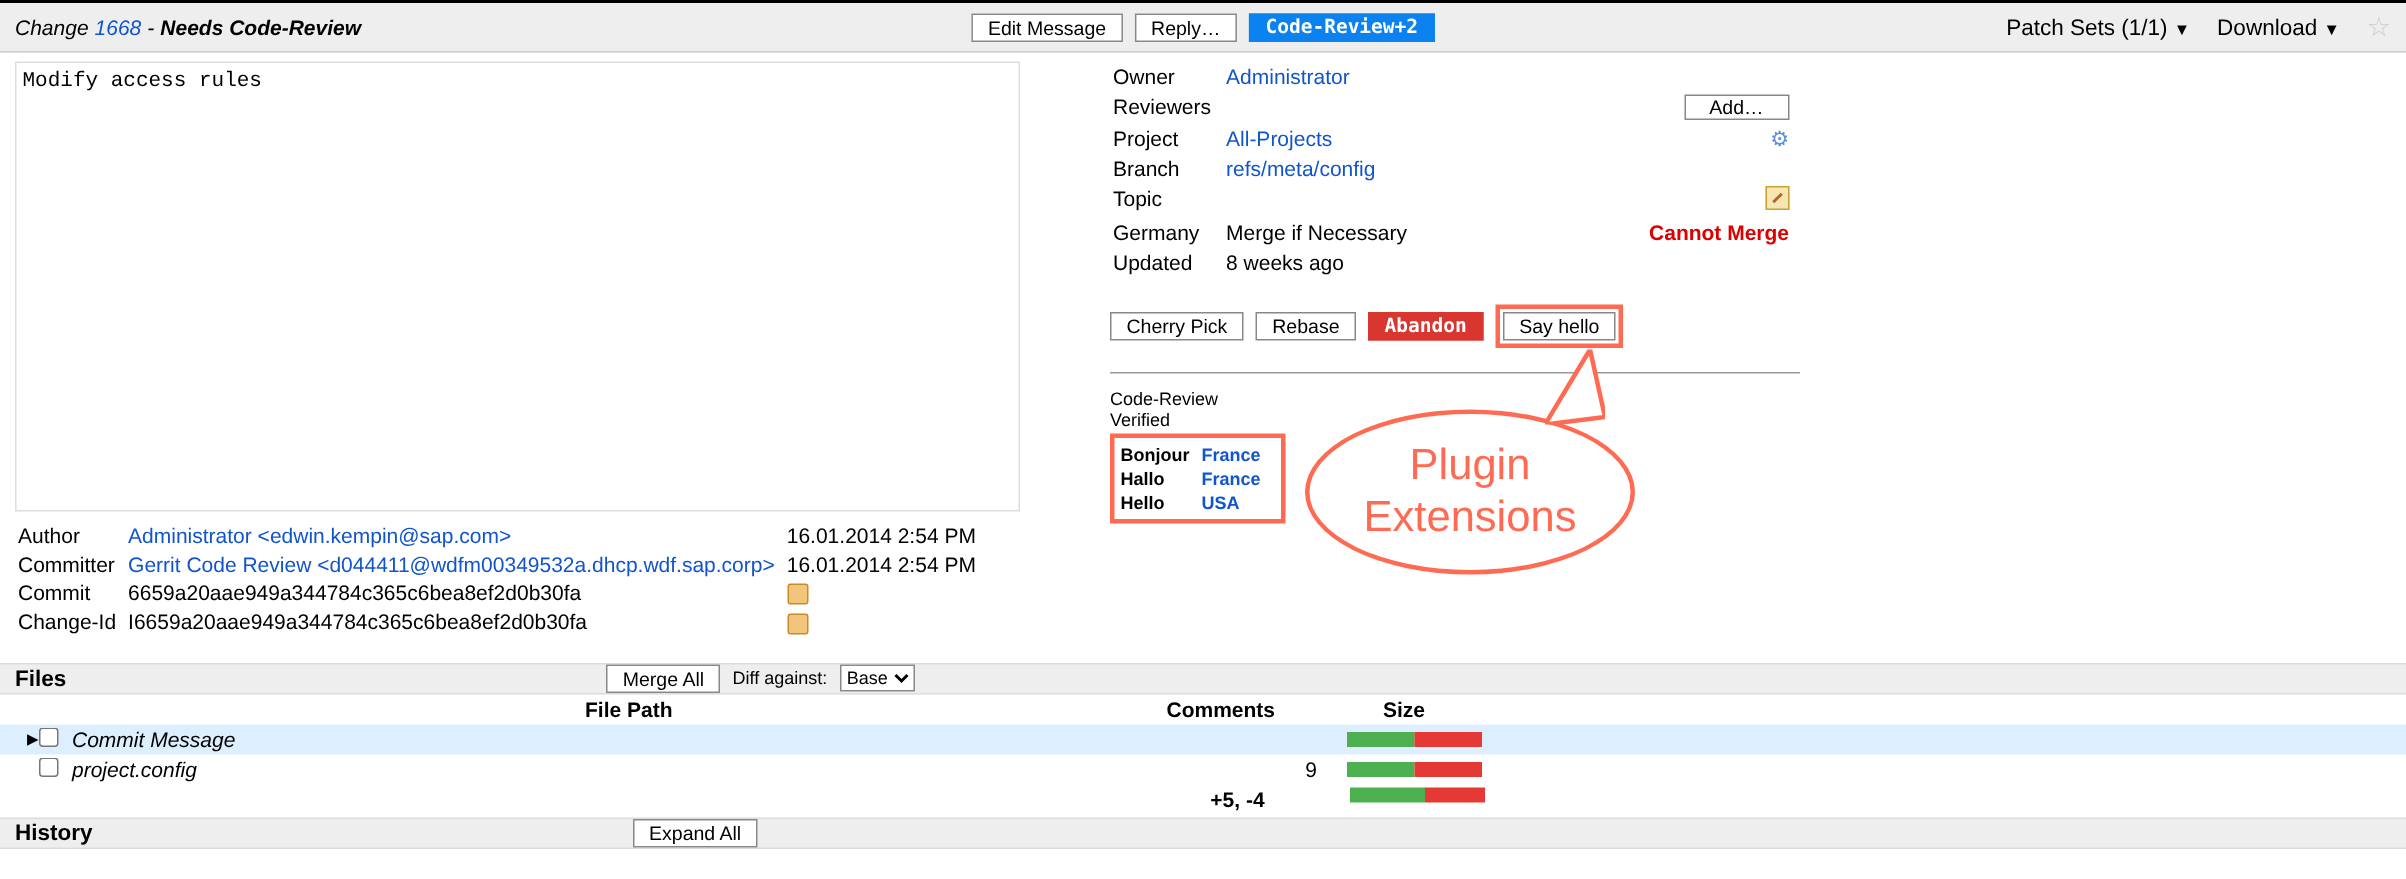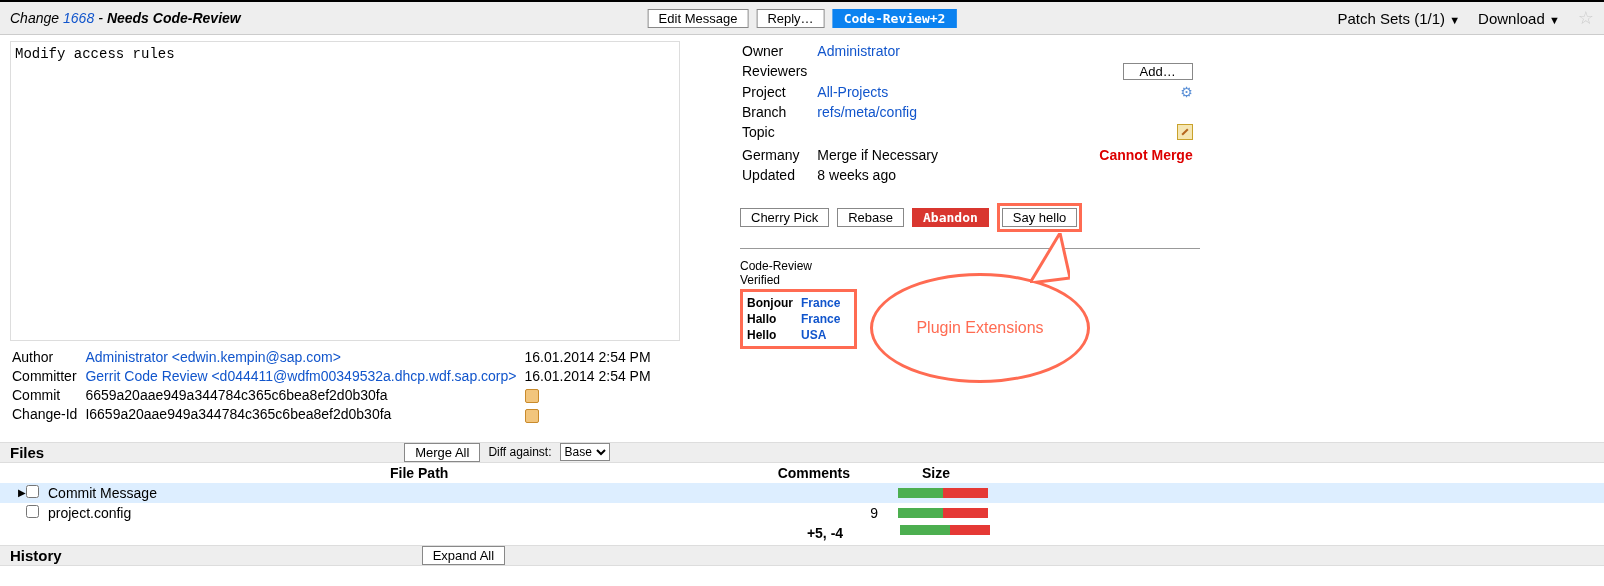--- a/index.html
+++ b/index.html
@@ -33,41 +33,41 @@
 
 .action-row { margin-top: 10px; padding-top: 6px; display: flex; gap: 8px; align-items: center; }
 .highlight-box { border: 3px solid #ff6b52; padding: 2px; display: inline-block; }
 
 hr.sep { margin: 16px 0 10px 0; border: none; border-top: 1px solid #999; width: 460px; }
 
 .labels-section { font-size: 12px; }
 .greet-table td { padding: 0 6px 0 0; font-weight: bold; }
 
 .annotation-wrap { position: absolute; left: 870px; top: 238px; pointer-events: none; }
-.annotation-bubble { border: 3px solid #ff6b52; border-radius: 50%; width: 220px; height: 110px; display: flex; align-items: center; justify-content: center; color: #ff6b52; font-size: 16px; line-height: 1.2; text-align: center; background: #fff; }
+.annotation-bubble { border: 3px solid #ff6b52; border-radius: 50%; width: 220px; height: 110px; display: flex; align-items: center; justify-content: center; color: #ff6b52; font-size: 29px; line-height: 1.2; text-align: center; background: #fff; }
 .annotation-tail { position: absolute; top: -40px; left: 160px; width: 40px; height: 50px; }
 
 .greet-box { border: 3px solid #ff6b52; padding: 2px 6px 2px 2px; display: inline-block; margin-top: 2px; }
 
 .cannot-merge { color: #d00; font-weight: bold; }
 
 .section-bar { background: #eee; padding: 0 10px; display: flex; align-items: center; font-weight: bold; font-size: 15px; clear: both; border-bottom: 1px solid #ddd; border-top: 1px solid #ddd; }
 .section-bar .controls { font-weight: normal; display: flex; gap: 8px; align-items: center; margin-left: 360px; }
 .diff-label { font-size: 12px; }
 
 .file-header { display: flex; padding: 2px 10px; font-weight: bold; }
 .file-header .fp { margin-left: 380px; width: 370px; }
 .file-header .cm { width: 90px; text-align: right; }
 .file-header .sz { width: 80px; text-align: right; margin-left: 20px; }
 
 .file-row { display: flex; align-items: center; padding: 2px 10px 2px 18px; }
 .file-row.hl { background: #def; }
 .file-row .tri { width: 8px; font-size: 10px; }
 .file-row .chk { width: 22px; }
-.file-row .name { flex: 0 0 720px; }
+.file-row .name { flex: 0 0 720px; font-style: italic; }
 .file-row .comments { width: 110px; text-align: right; }
 .file-row .sizebar { width: 90px; margin-left: 20px; height: 10px; display: flex; }
 .sizebar .add { background: #4caf50; height: 100%; }
 .sizebar .del { background: #e53935; height: 100%; }
 .totals { display: flex; padding: 2px 10px 4px 18px; }
 .totals .sp { flex: 0 0 752px; }
 .totals .txt { width: 110px; text-align: center; font-weight: bold; }
 
 .copy-icon { display: inline-block; width: 14px; height: 14px; background: #f2c57c; border: 1px solid #c98a2b; border-radius: 2px; vertical-align: middle; }
 .gear-icon { color: #5a8fd6; font-size: 14px; }

